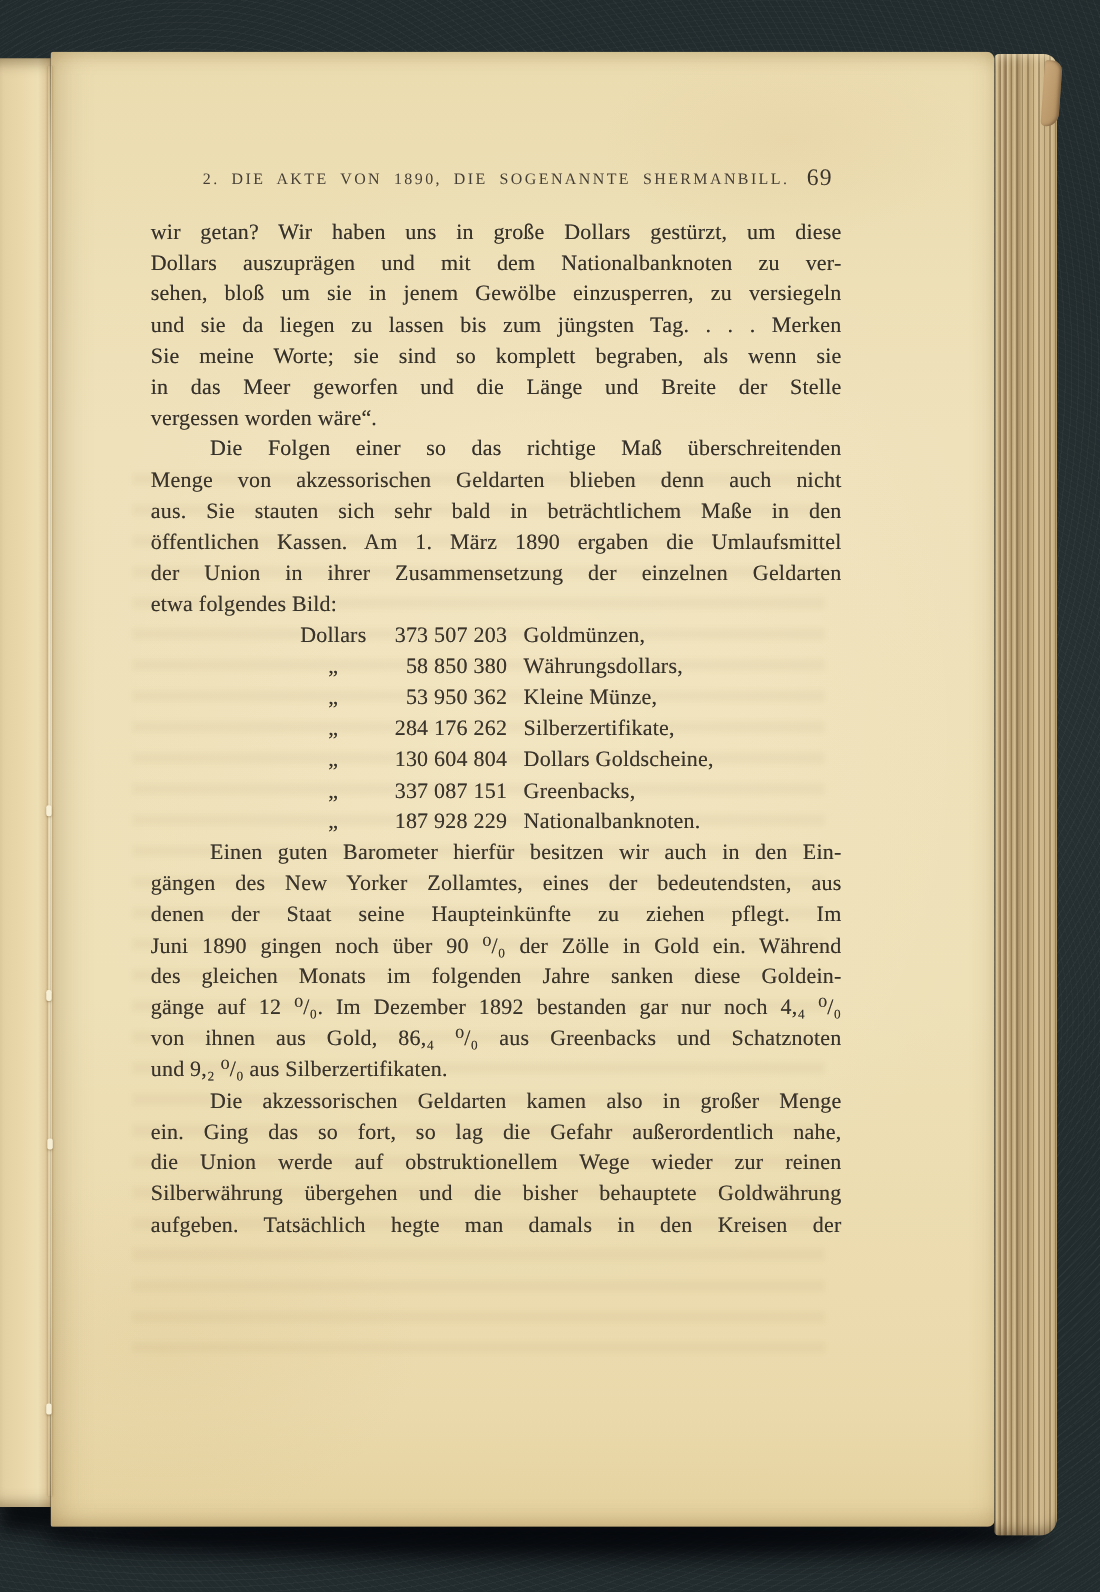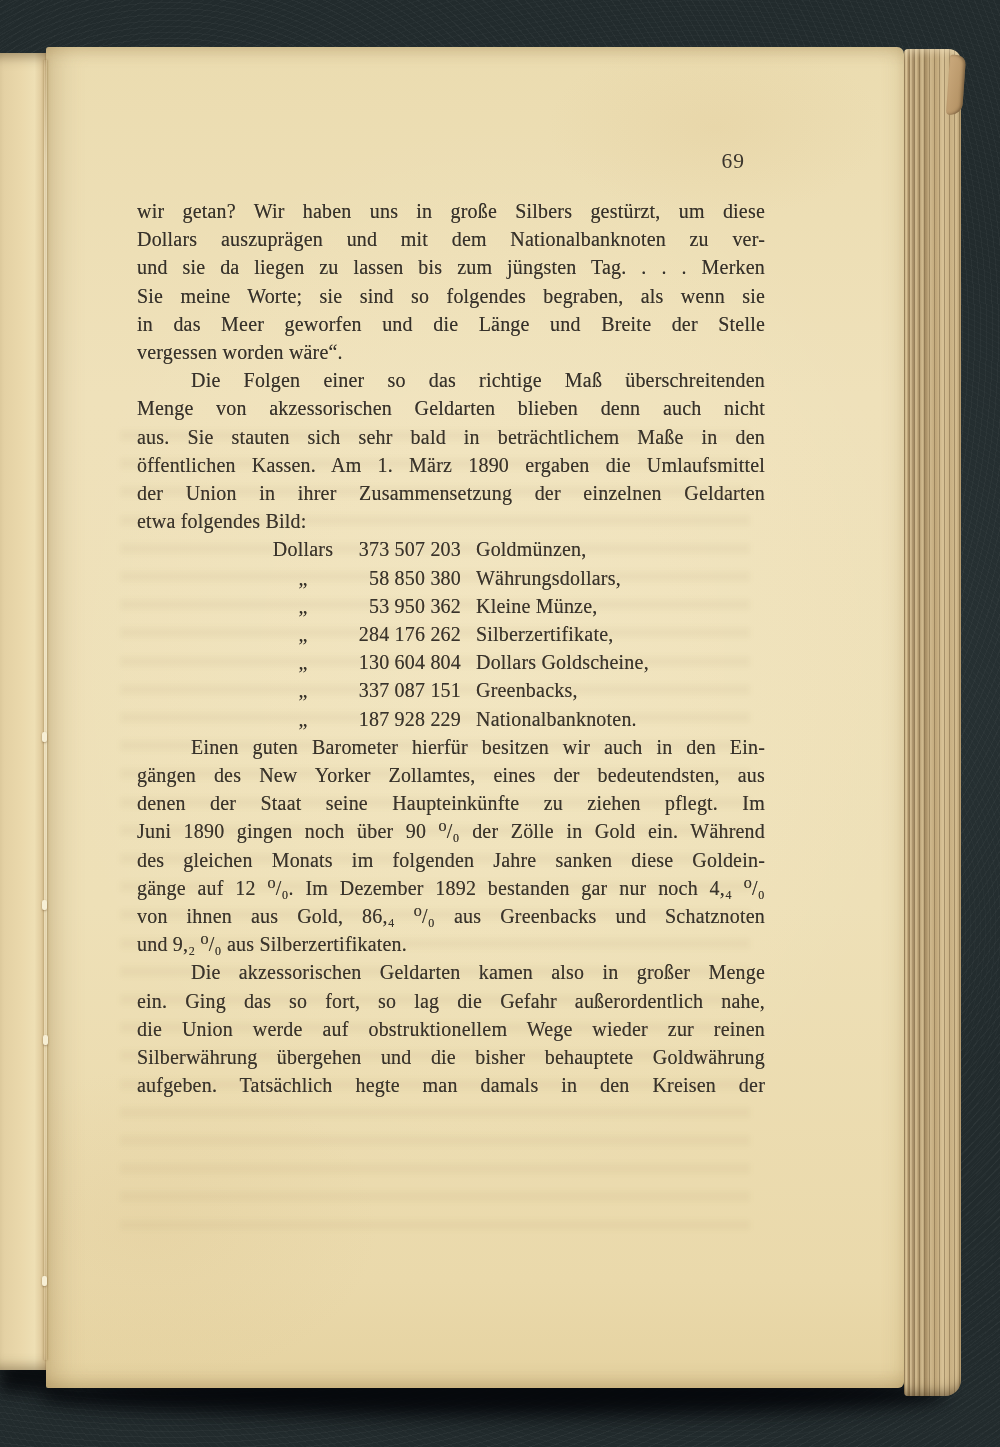--- a/index.html
+++ b/index.html
@@ -81,21 +81,21 @@
   .running-header{
     position:absolute;left:91px;top:104px;width:628px;height:28px;
     color:#453e34;
   }
   .running-header .title{
     display:block;text-align:center;
     font-size:14.5px;letter-spacing:2.2px;word-spacing:5px;
     padding-top:4px;
   }
   .running-header .pagenum{
-    position:absolute;right:20px;top:-2px;
+    position:absolute;right:8px;top:-2px;
     font-size:21.5px;letter-spacing:1px;color:#3b352c;
   }
   
   .content{
     position:absolute;left:91px;top:150px;width:628px;
     font-size:20px;line-height:28.2px;color:#36312a;
     letter-spacing:.2px;
     text-shadow:0 0 .4px rgba(54,49,42,.55);
   }
   .line{white-space:normal;}
@@ -116,30 +116,32 @@
 <div class="shadow-under-left"></div>
 
 <div class="prev-page"></div>
 <div class="edge-stack">
   <div class="torn-corner"></div>
 </div>
 
 <div class="page">
 
   <div class="running-header">
+    <span class="title">2. DIE AKTE VON 1890, DIE SOGENANNTE SHERMANBILL.</span>
     <span class="pagenum">69</span>
   </div>
 
   <div class="content">
 
     <div>
-      <div class="line jl">wir getan? Wir haben uns in große Silbers gestürzt, um diese</div>
+      <div class="line jl">wir getan? Wir haben uns in große Dollars gestürzt, um diese</div>
       <div class="line jl">Dollars auszuprägen und mit dem Nationalbanknoten zu ver-</div>
+      <div class="line jl">sehen, bloß um sie in jenem Gewölbe einzusperren, zu versiegeln</div>
       <div class="line jl">und sie da liegen zu lassen bis zum jüngsten Tag. . . .  Merken</div>
-      <div class="line jl">Sie meine Worte; sie sind so folgendes begraben, als wenn sie</div>
+      <div class="line jl">Sie meine Worte; sie sind so komplett begraben, als wenn sie</div>
       <div class="line jl">in das Meer geworfen und die Länge und Breite der Stelle</div>
       <div class="line ll">vergessen worden wäre“.</div>
     </div>
 
     <div>
       <div class="line jl ind">Die Folgen einer so das richtige Maß überschreitenden</div>
       <div class="line jl">Menge von akzessorischen Geldarten blieben denn auch nicht</div>
       <div class="line jl">aus.  Sie stauten sich sehr bald in beträchtlichem Maße in den</div>
       <div class="line jl">öffentlichen Kassen.  Am 1. März 1890 ergaben die Umlaufsmittel</div>
       <div class="line jl">der Union in ihrer Zusammensetzung der einzelnen Geldarten</div>

